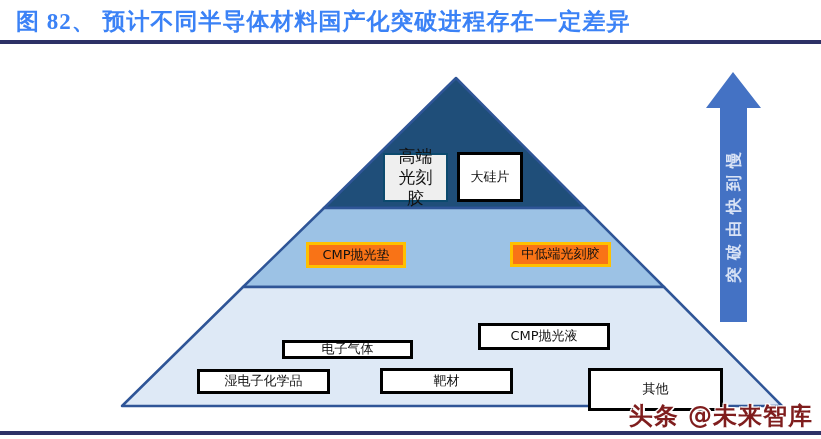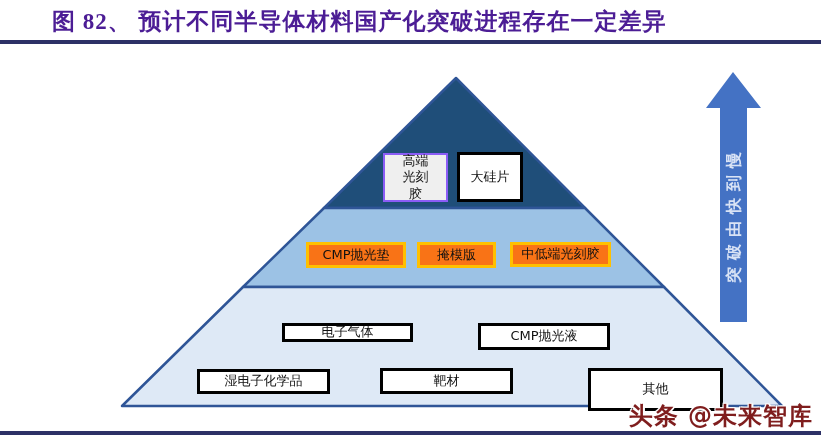--- a/index.html
+++ b/index.html
@@ -11,24 +11,23 @@
     overflow: hidden;
     font-family: "DejaVu Sans", "Liberation Sans", sans-serif;
   }
   .title {
     position: absolute;
     left: 16px;
     top: 6px;
     font-family: "Liberation Serif", "DejaVu Serif", serif;
     font-size: 23px;
     font-weight: bold;
-    color: #4c1d95;
+    color: #3b82f6;
     letter-spacing: 1px;
     white-space: pre;
-    margin-left: 36px;
   }
   .title-rule {
     position: absolute;
     left: 0; top: 40px;
     width: 821px; height: 4px;
     background: #2D3166;
   }
   .bottom-rule {
     position: absolute;
     left: 0; top: 431px;
@@ -48,23 +47,23 @@
     display: flex;
     align-items: center;
     justify-content: center;
     font-size: 13px;
     color: #111111;
     text-align: center;
     line-height: 1.25;
   }
   .box.navy {
     background: #EFEFEF;
-    border: 2px solid #8b5cf6;
-    font-size: 13px;
-    padding: 16px;
+    border: 2px solid #0c4a6e;
+    font-size: 17px;
+    padding: 10px;
   }
   .box.gold {
     background: #f97316;
     border: 3px solid #FFC000;
   }
   .arrow-label {
     position: absolute;
     left: 734px;
     top: 214px;
     width: 210px;
@@ -106,24 +105,23 @@
     <polygon points="243,287 664,287 782,406 122,406" stroke="#2F5597" stroke-width="2.5" stroke-linejoin="round" fill="#DEE9F6"></polygon>
     <polygon points="733,72 761,108 747,108 747,322 720,322 720,108 706,108" fill="#4472C4"></polygon>
   </svg>
 
   <div class="arrow-label">突破由快到慢</div>
 
   <div class="box navy" style="left:383px; top:153px; width:65px; height:49px;">高端光刻胶</div>
   <div class="box" style="left:457px; top:152px; width:66px; height:50px;">大硅片</div>
 
   <div class="box gold" style="left:306px; top:242px; width:100px; height:26px;">CMP抛光垫</div>
-  <div class="box gold" style="left:417px; top:242px; width:79px; height:26px;">掩模版</div>
   <div class="box gold" style="left:510px; top:242px; width:101px; height:25px;">中低端光刻胶</div>
 
-  <div class="box" style="left:282px; top:323px; width:131px; height:19px;text-align:right;">电子气体</div>
+  <div class="box" style="left:282px; top:340px; width:131px; height:19px;text-align:right;">电子气体</div>
   <div class="box" style="left:478px; top:323px; width:132px; height:27px;">CMP抛光液</div>
   <div class="box" style="left:380px; top:368px; width:133px; height:26px;">靶材</div>
   <div class="box" style="left:197px; top:369px; width:133px; height:25px;">湿电子化学品</div>
   <div class="box" style="left:588px; top:368px; width:135px; height:43px;">其他</div>
 
   <div class="watermark">头条 @未来智库</div>
   <div class="bottom-rule"></div>
 
 </div>
 

